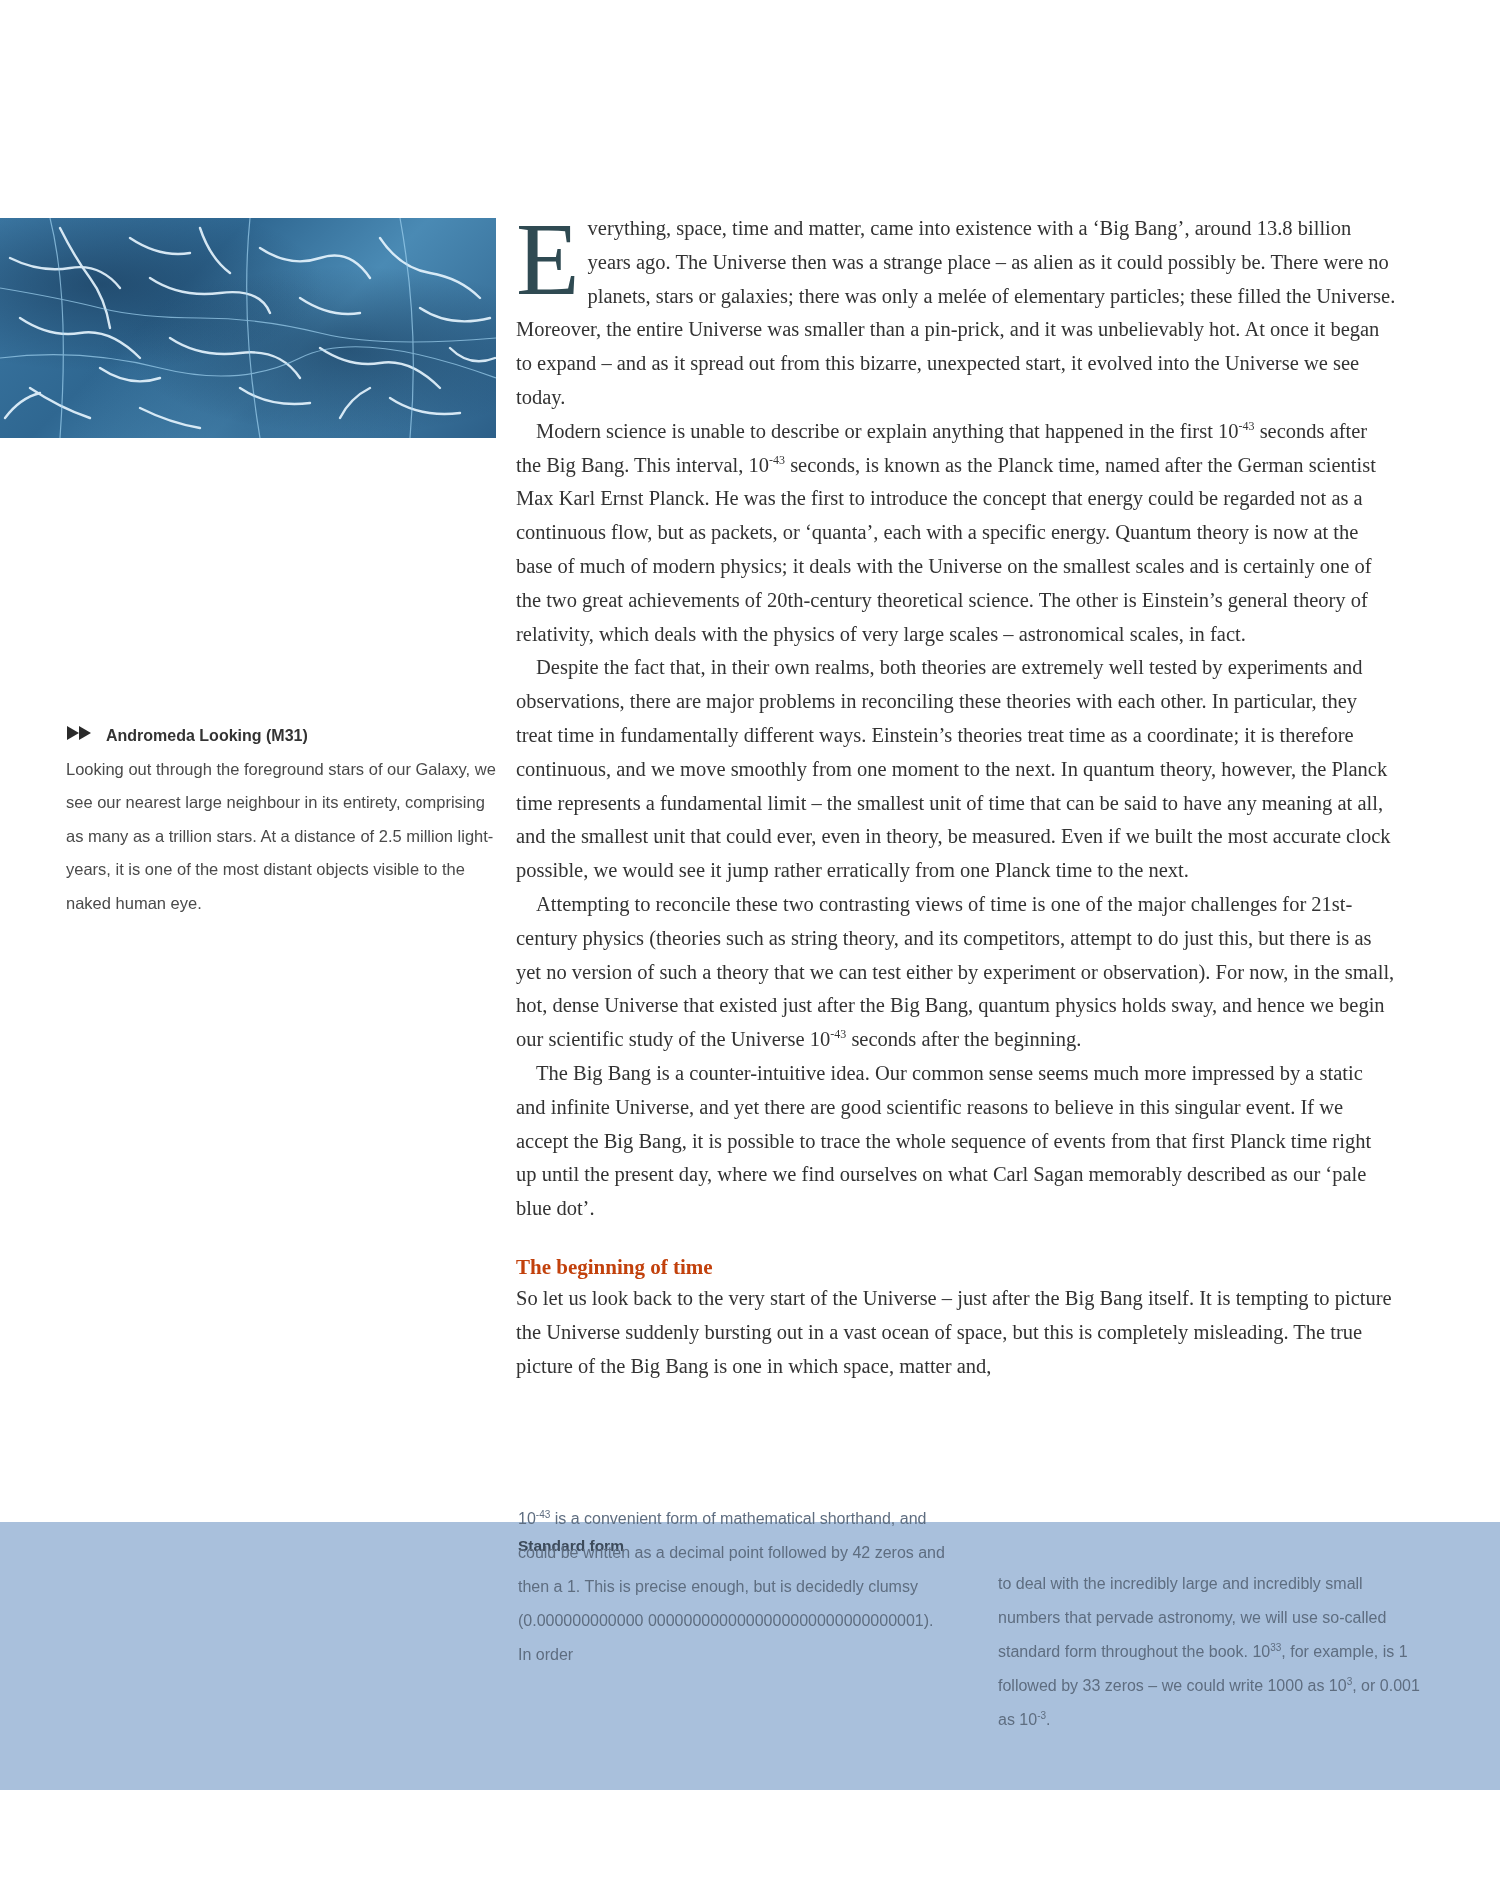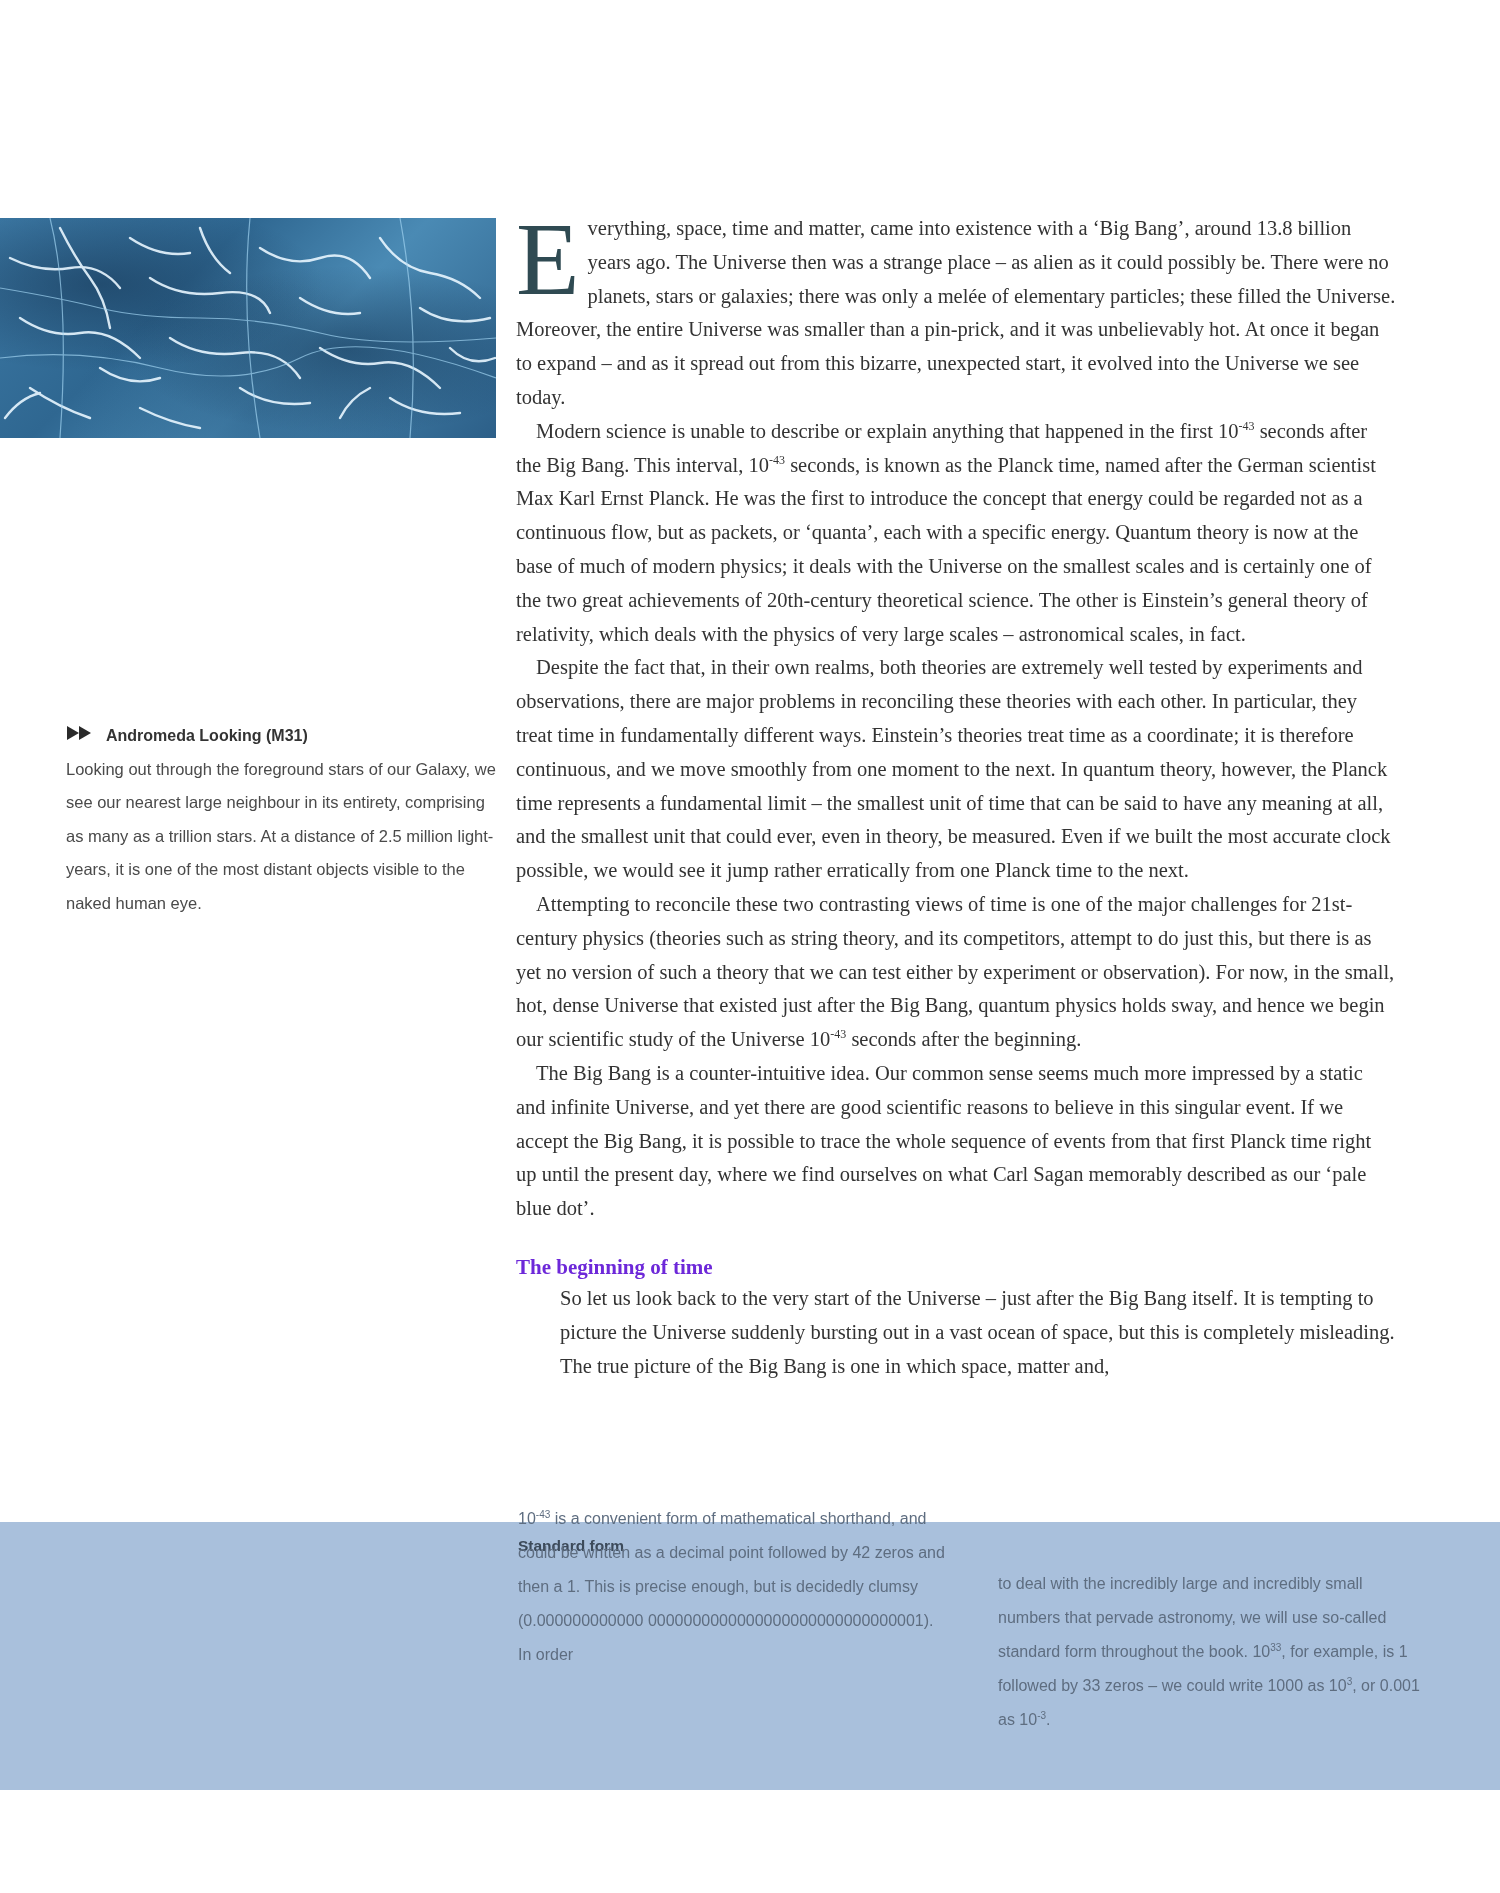--- a/index.html
+++ b/index.html
@@ -27,22 +27,22 @@
   .cap-1 { top: 484px; }
   .cap-2 { top: 719px; }
 
   .main { position: absolute; left: 516px; top: 212px; width: 880px;
     font-size: 20.5px; line-height: 33.8px; color: #333; }
   .main p { margin: 0; text-indent: 20px; }
   .main p.first { text-indent: 0; }
   .dropcap { float: left; font-size: 104px; line-height: 78px; color: #2f4a52;
     margin: 8px 8px 0 0; font-family: "Liberation Serif", serif; }
   sup { font-size: 12px; line-height: 0; vertical-align: super; }
-  .section-head { font-weight: bold; font-size: 21px; margin-top: 26px; line-height: 30px; color: #6d28d9; }
-  .main p.noindent { text-indent: 0; margin-left: 44px; }
+  .section-head { font-weight: bold; font-size: 21px; margin-top: 26px; line-height: 30px; color: #c2410c; }
+  .main p.noindent { text-indent: 0; }
 
   .info-panel { position: absolute; left: 0; top: 1522px; width: 1500px; height: 268px;
     background: #a9c0dc; }
   .info-title { position: absolute; left: 518px; top: 1537px;
     font-family: "Liberation Sans", sans-serif; font-weight: bold; font-size: 15.5px; color: #3c4a5a; text-align: right; }
   .info-col { position: absolute; top: 1502px; width: 430px;
     font-family: "Liberation Sans", sans-serif; font-size: 16px; line-height: 34px; color: #5e6d80; }
   .info-col sup { font-size: 10px; }
   .col-a { left: 518px; }
   .col-b { left: 998px; top: 1567px; }

